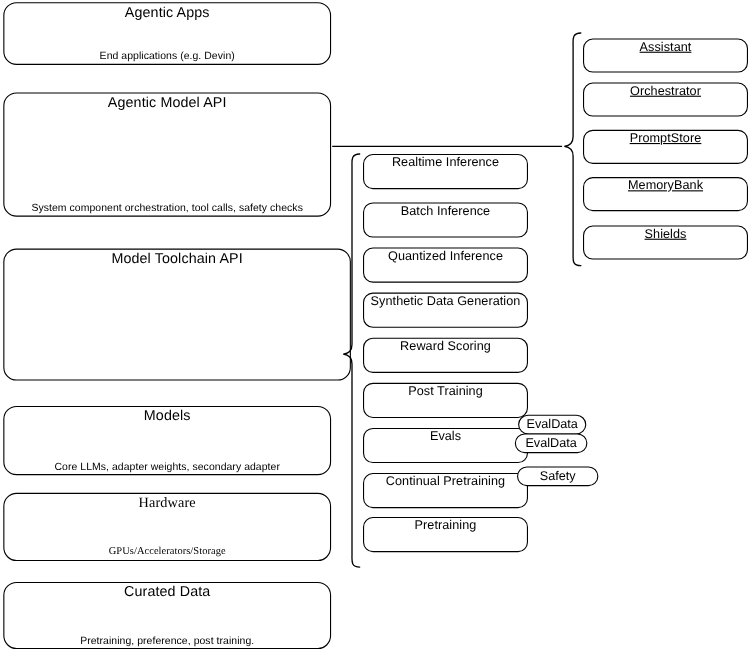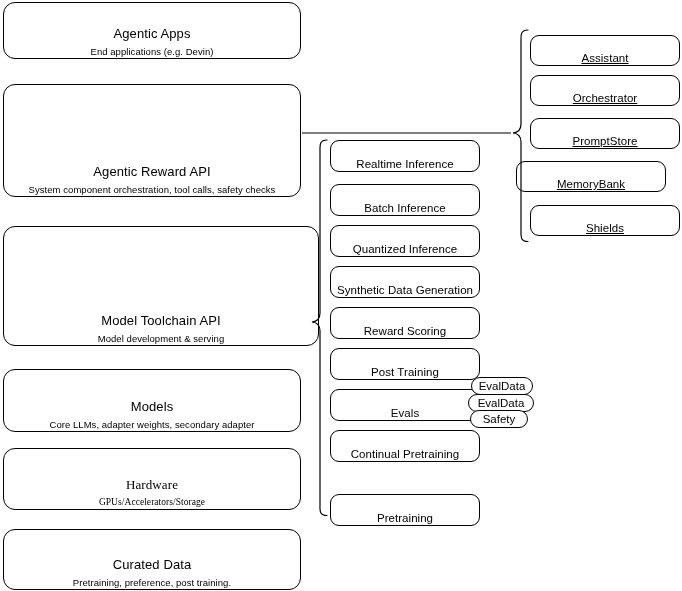--- a/index.html
+++ b/index.html
@@ -21,21 +21,21 @@
   }
   .node {
     position: absolute;
     box-sizing: border-box;
     background: #ffffff;
     border: 1px solid #000000;
     border-radius: 10px;
     display: flex;
     flex-direction: column;
     align-items: center;
-    justify-content: flex-end;
+    justify-content: space-between;
     text-align: center;
     color: #000000;
   }
   .layer-box {
     border-radius: 12px;
   }
   .layer-title {
     font-size: 13px;
     line-height: 16px;
     letter-spacing: 0.1px;
@@ -112,27 +112,26 @@
              L320,505
              C320,510 319,515.5 327,515.5" fill="none" stroke="#000000" stroke-width="1.2" stroke-linecap="round"></path>
   </svg>
 
   <div class="node layer-box" style="left:3px; top:2px; width:298px; height:57px;">
     <div class="layer-title">Agentic Apps</div>
     <div class="layer-sub">End applications (e.g. Devin)</div>
   </div>
 
   <div class="node layer-box" style="left:3px; top:84px; width:298px; height:113px;">
-    <div class="layer-title">Agentic Reward API</div>
+    <div class="layer-title">Agentic Model API</div>
     <div class="layer-sub">System component orchestration, tool calls, safety checks</div>
   </div>
 
   <div class="node layer-box" style="left:3px; top:226px; width:316px; height:120px;">
     <div class="layer-title">Model Toolchain API</div>
-    <div class="layer-sub">Model development &amp; serving</div>
   </div>
 
   <div class="node layer-box" style="left:3px; top:369px; width:298px; height:63px;">
     <div class="layer-title">Models</div>
     <div class="layer-sub">Core LLMs, adapter weights, secondary adapter</div>
   </div>
 
   <div class="node layer-box" style="left:3px; top:448px; width:298px; height:62px;font-family:Liberation Serif, serif;">
     <div class="layer-title">Hardware</div>
     <div class="layer-sub">GPUs/Accelerators/Storage</div>
@@ -168,47 +167,47 @@
   </div>
 
   <div class="node cap-box" style="left:330px; top:389px; width:150px; height:32px;">
     <div class="cap-label">Evals</div>
   </div>
 
   <div class="node cap-box" style="left:330px; top:430px; width:150px; height:32px;">
     <div class="cap-label">Continual Pretraining</div>
   </div>
 
-  <div class="node cap-box" style="left:330px; top:470px; width:150px; height:32px;margin-top:24px;">
+  <div class="node cap-box" style="left:330px; top:470px; width:150px; height:32px;">
     <div class="cap-label">Pretraining</div>
   </div>
 
   <div class="pill" style="left:471px; top:377px; width:62px; height:18px;">
     <span>EvalData</span>
   </div>
   <div class="pill" style="left:468px; top:394px; width:66px; height:18px;">
     <span>EvalData</span>
   </div>
-  <div class="pill" style="left:470px; top:410px; width:58px; height:18px;">
+  <div class="pill" style="left:470px; top:424px; width:74px; height:18px;">
     <span>Safety</span>
   </div>
 
   <div class="node comp-box" style="left:530px; top:35px; width:150px; height:31px;">
     <div class="comp-label">Assistant</div>
   </div>
 
   <div class="node comp-box" style="left:530px; top:75px; width:150px; height:31px;">
     <div class="comp-label">Orchestrator</div>
   </div>
 
   <div class="node comp-box" style="left:530px; top:118px; width:150px; height:31px;">
     <div class="comp-label">PromptStore</div>
   </div>
 
-  <div class="node comp-box" style="left:516px; top:161px; width:150px; height:31px;">
+  <div class="node comp-box" style="left:530px; top:161px; width:150px; height:31px;">
     <div class="comp-label">MemoryBank</div>
   </div>
 
   <div class="node comp-box" style="left:530px; top:205px; width:150px; height:31px;">
     <div class="comp-label">Shields</div>
   </div>
 
 </div>
 
 </body></html>

